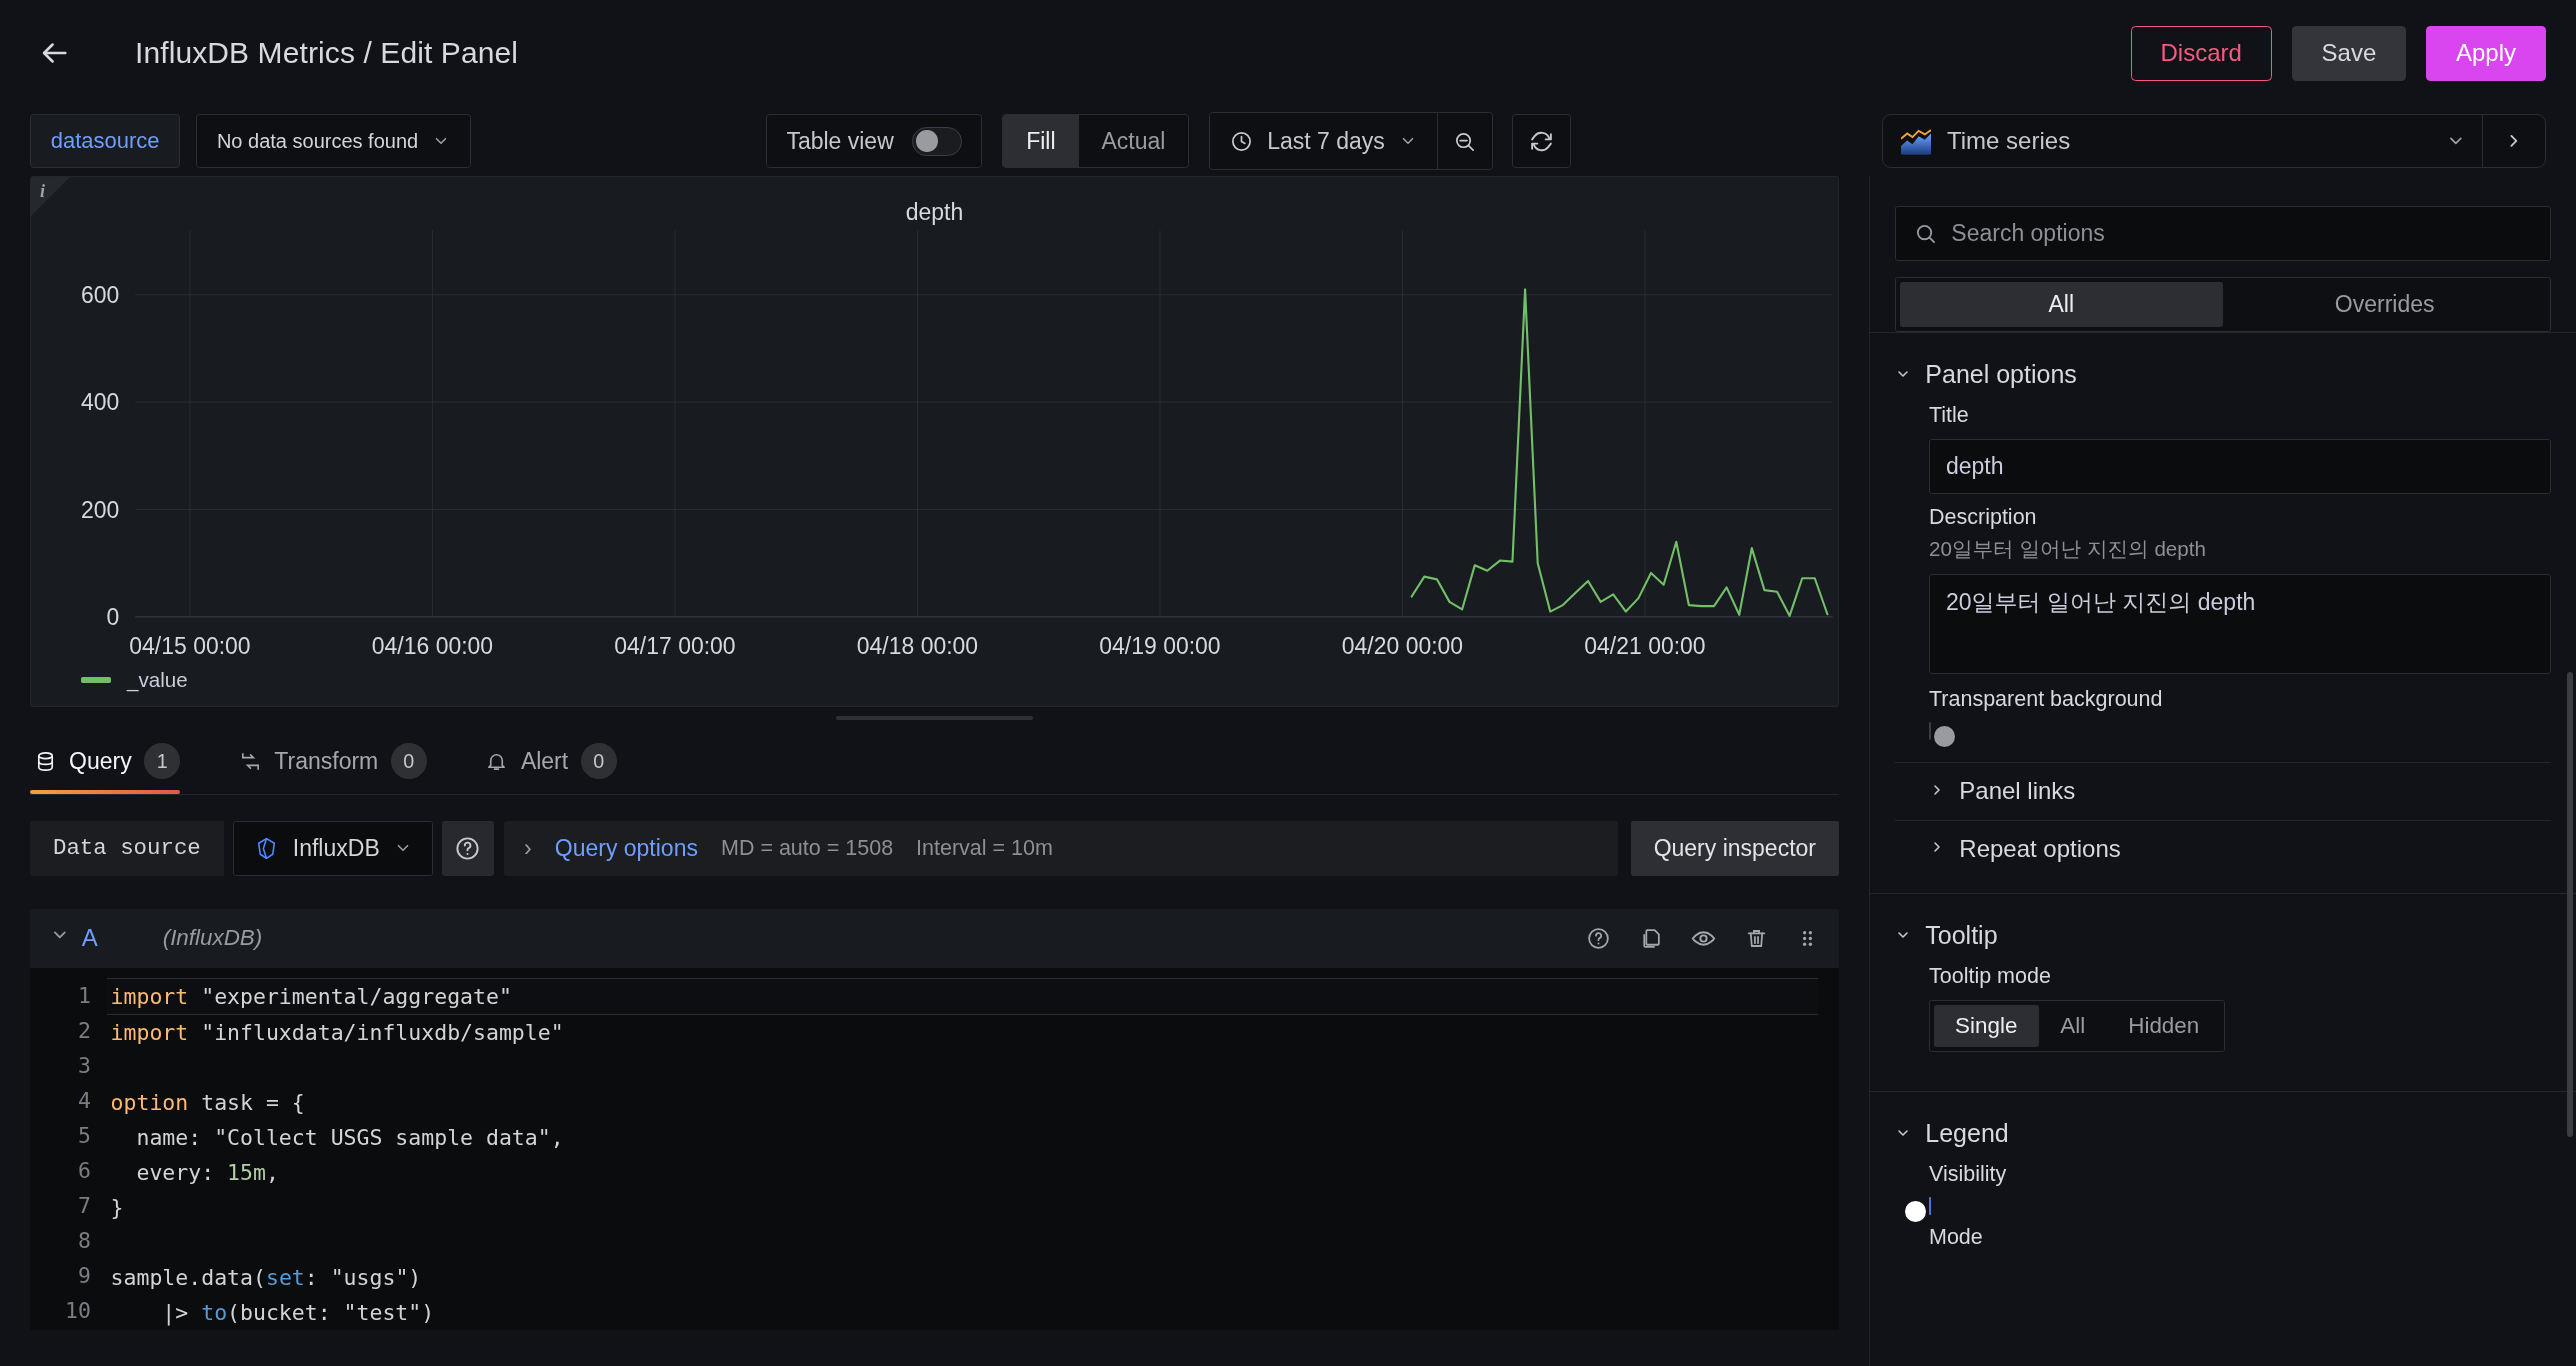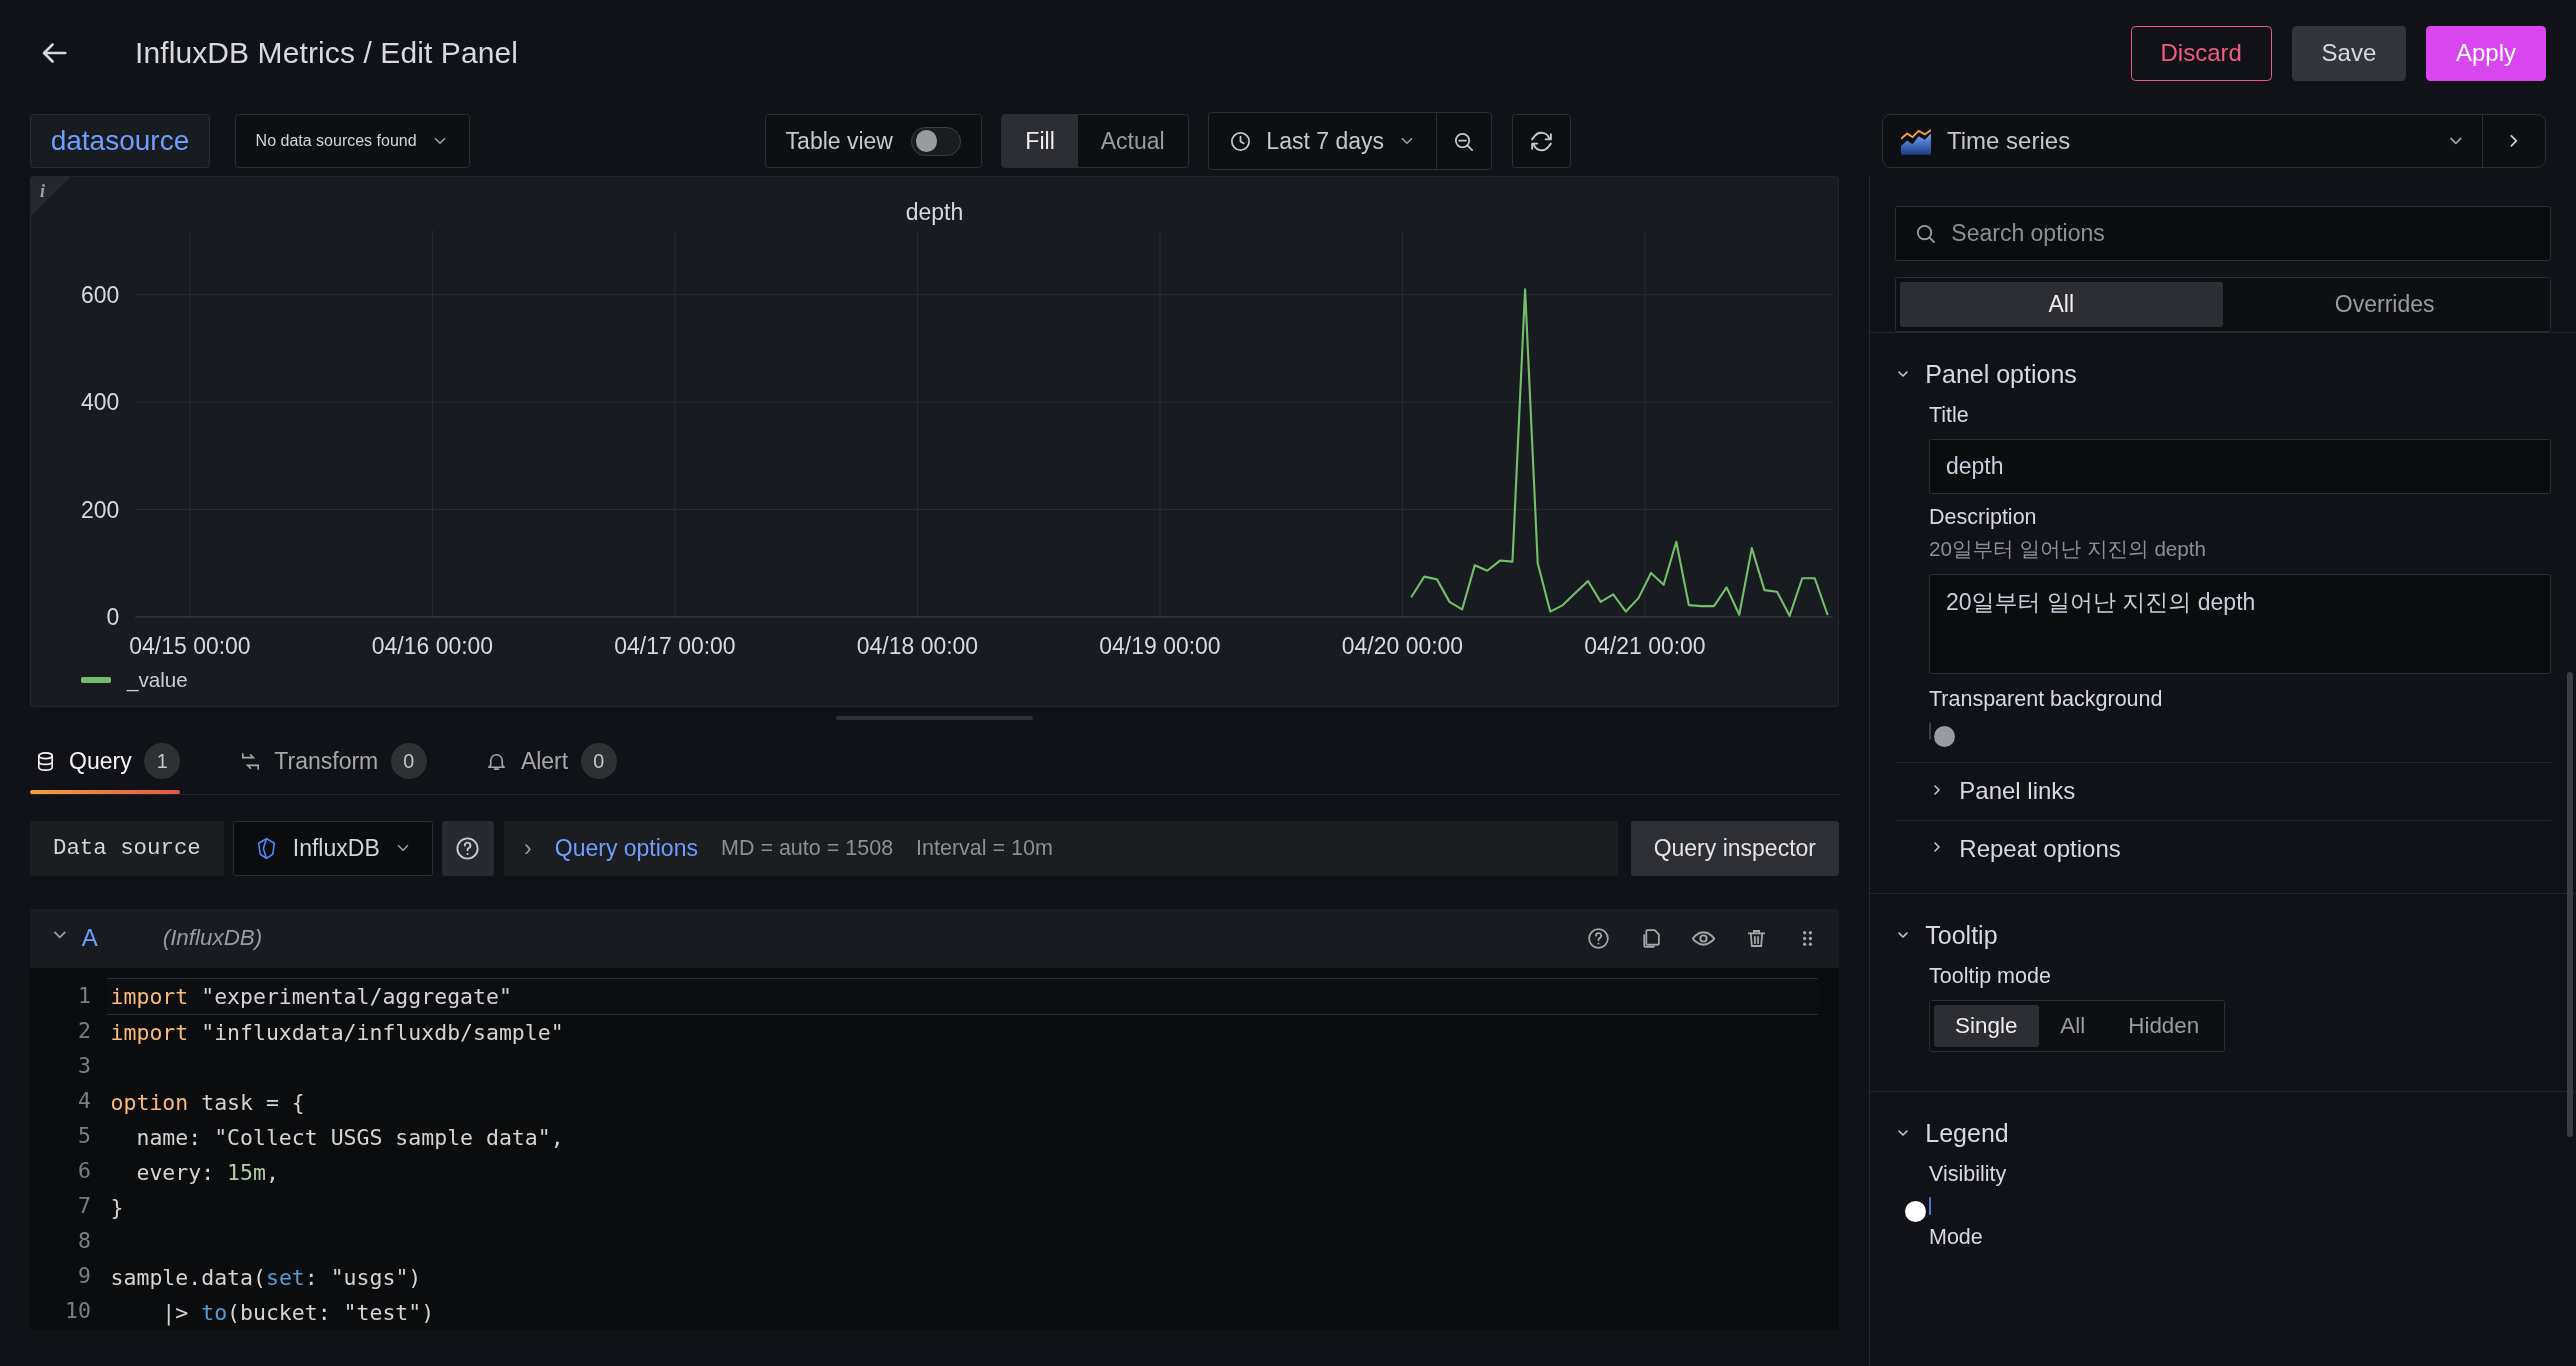--- a/index.html
+++ b/index.html
@@ -44,26 +44,26 @@
   
   .toolbar2 {
     height: 70px; flex: 0 0 70px; display: flex; align-items: center;
     padding: 0 30px 0 30px; gap: 0;
     background: #111217;
   }
   .ds-pill-group { display: flex; align-items: stretch; }
   .ds-tag {
     height: 54px; display: flex; align-items: center; padding: 0 19.7px;
     background: #181b1f; border: 0.9px solid #2a2d33; border-radius: 3.6px;
-    color: #6e9fff; font-size: 28px;
+    color: #6e9fff; font-size: 22px;
   }
   .ds-select {
     height: 54px; display: flex; align-items: center; gap: 14.3px; padding: 0 19.7px;
     background: #0e0f12; border: 0.9px solid #2a2d33; border-radius: 3.6px;
-    color: #d4d5da; font-size: 16px; margin-left: 25px; cursor: pointer;
+    color: #d4d5da; font-size: 20px; margin-left: 16px; cursor: pointer;
   }
   .toolbar2-center { flex: 1 1 auto; display: flex; align-items: center; justify-content: center; gap: 19.7px; }
   .tv-box {
     height: 54px; display: flex; align-items: center; gap: 18px; padding: 0 19.7px;
     background: #0e0f12; border: 0.9px solid #2a2d33; border-radius: 3.6px;
     font-size: 23px; color: #c7c8cd; cursor: pointer;
   }
   .switch {
     width: 50px; height: 29px; border-radius: 14.3px;
     background: #1b1c20; border: 0.9px solid #3a3d45; position: relative; flex: 0 0 auto;

